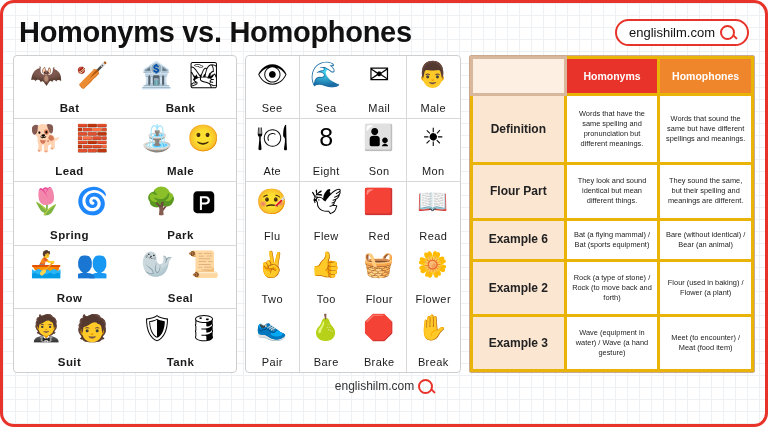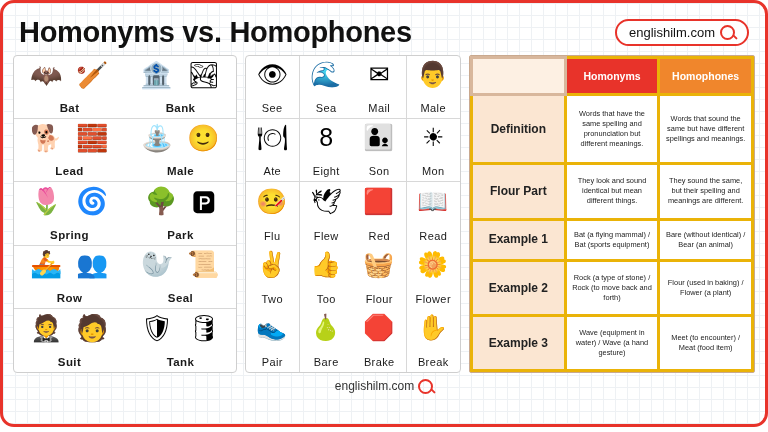--- a/index.html
+++ b/index.html
@@ -381,21 +381,21 @@
               <td class="rowlabel">Definition</td>
               <td>Words that have the same spelling and pronunciation but different meanings.</td>
               <td>Words that sound the same but have different spellings and meanings.</td>
             </tr>
             <tr>
               <td class="rowlabel">Flour Part</td>
               <td>They look and sound identical but mean different things.</td>
               <td>They sound the same, but their spelling and meanings are different.</td>
             </tr>
             <tr>
-              <td class="rowlabel">Example 1</td>
+              <td class="rowlabel">Example 6</td>
               <td>Bat (a flying mammal) / Bat (sports equipment)</td>
               <td>Bare (without identical) / Bear (an animal)</td>
             </tr>
             <tr>
               <td class="rowlabel">Example 2</td>
               <td>Rock (a type of stone) / Rock (to move back and forth)</td>
               <td>Flour (used in baking) / Flower (a plant)</td>
             </tr>
             <tr>
               <td class="rowlabel">Example 3</td>

